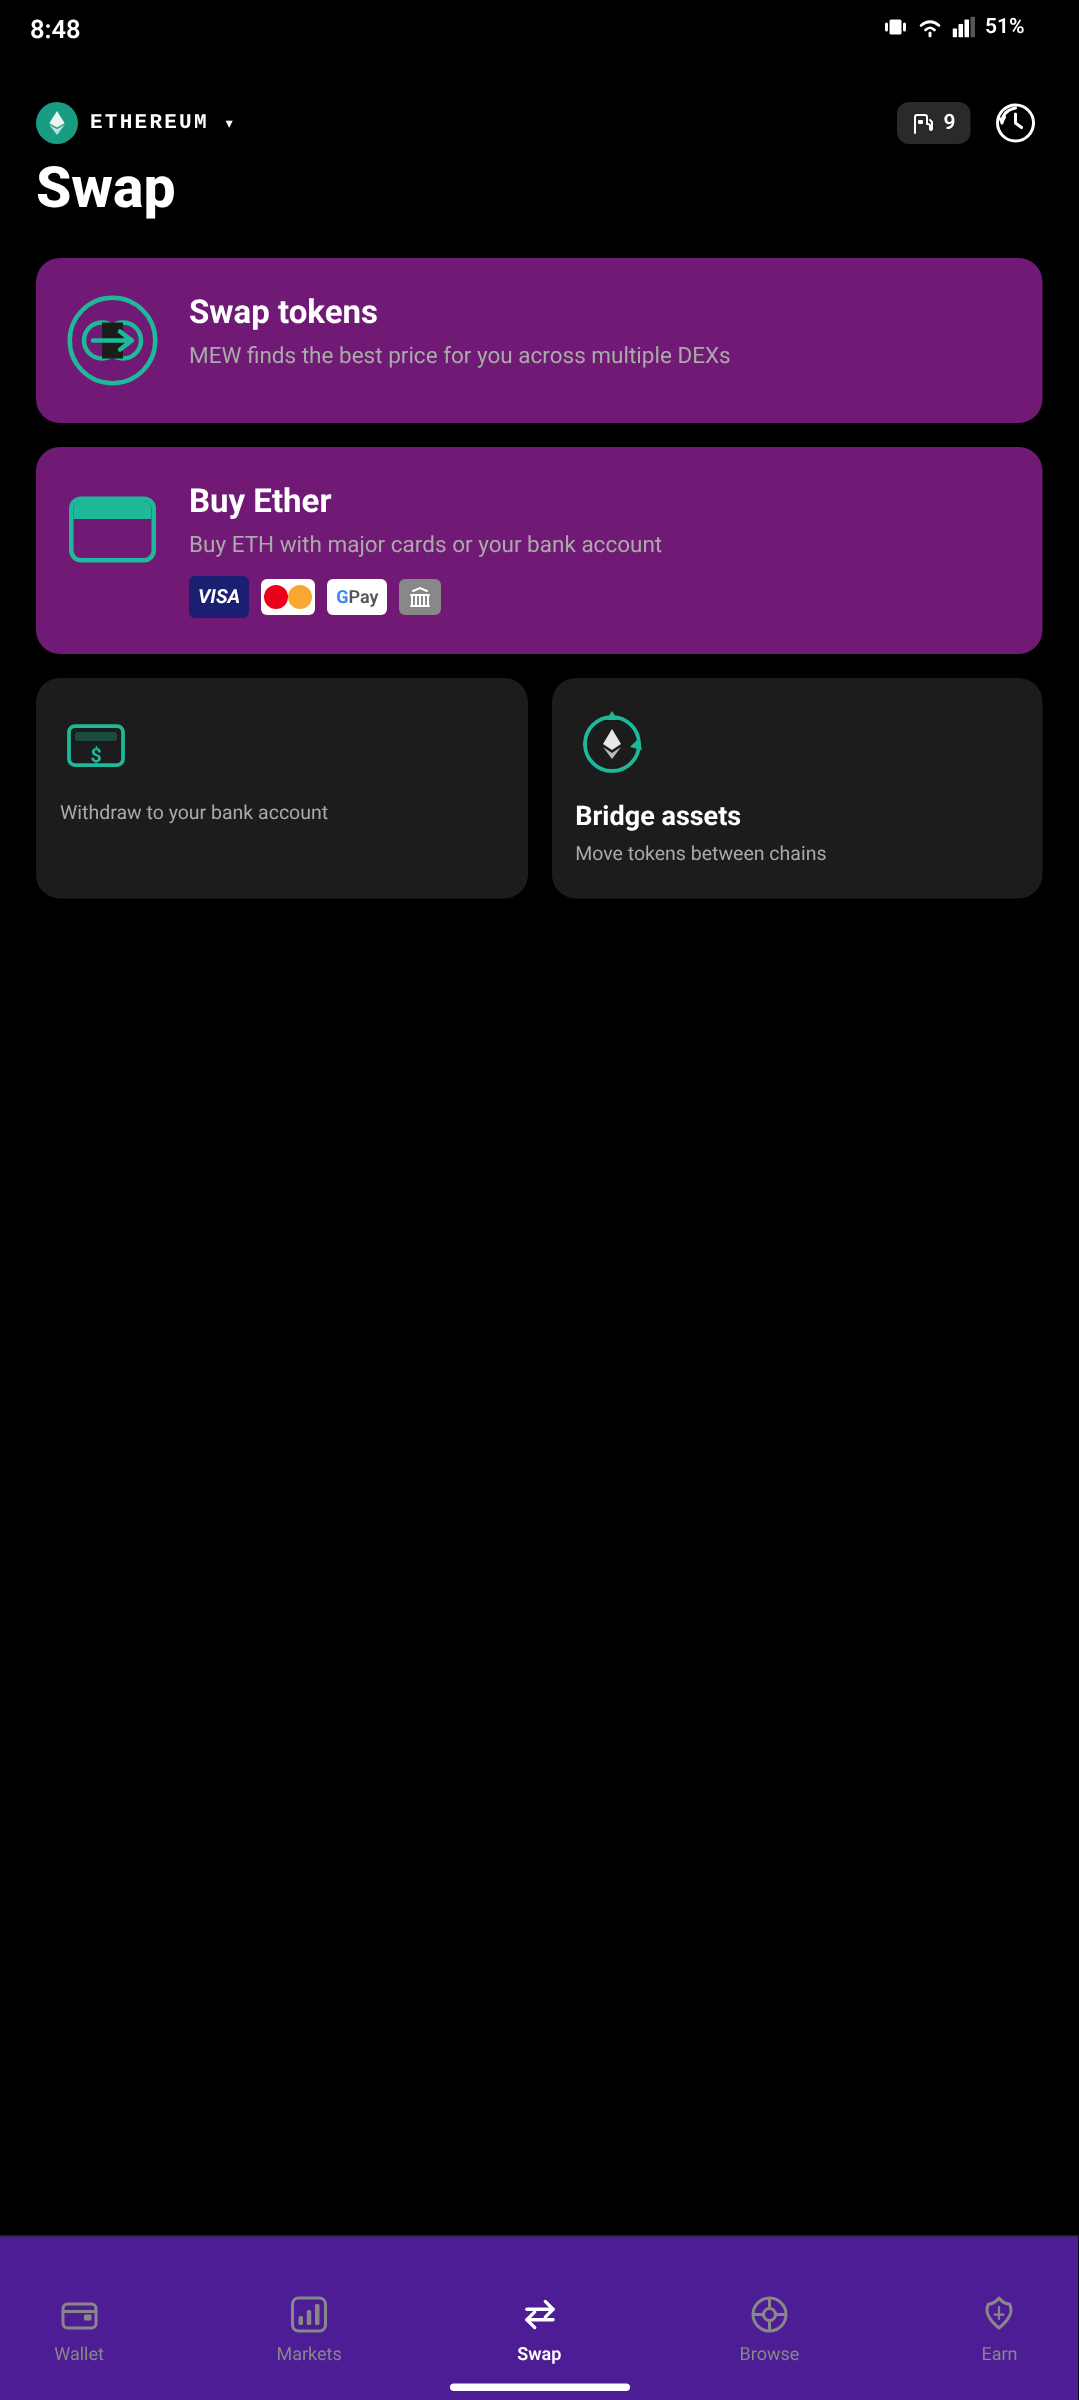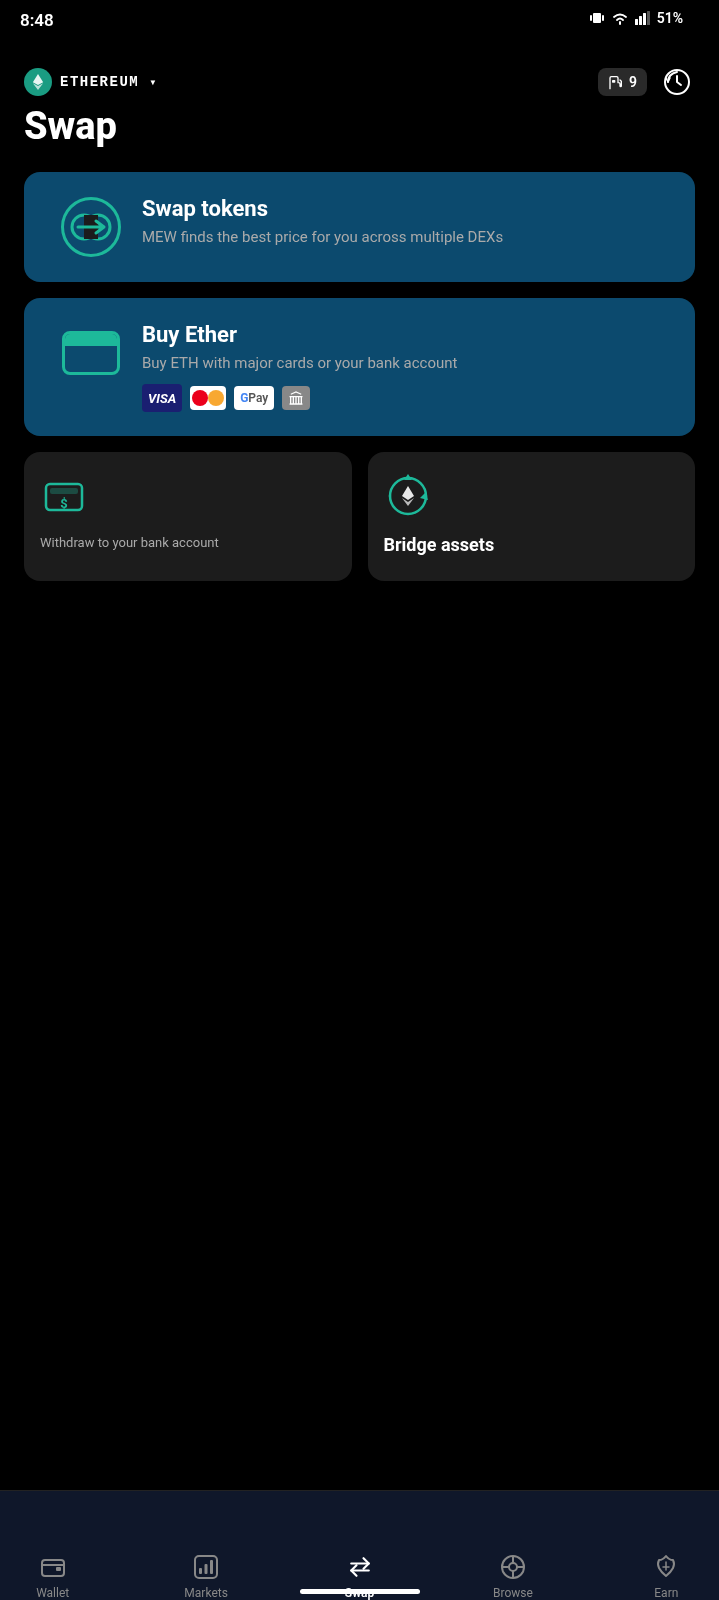--- a/index.html
+++ b/index.html
@@ -111,23 +111,23 @@
     
     .main-content {
       padding: 16px 24px;
       display: flex;
       flex-direction: column;
       gap: 16px;
     }
 
     
     .card {
-      background: #0c4a6e;
+      background: #701a75;
       border-radius: 16px;
-      padding: 24px 36px;
+      padding: 24px 20px;
       display: flex;
       align-items: flex-start;
       gap: 20px;
       cursor: pointer;
     }
     .card-icon-wrap {
       flex-shrink: 0;
       width: 62px;
       height: 62px;
       display: flex;
@@ -201,24 +201,24 @@
       line-height: 1.4;
     }
 
     
     .bottom-nav {
       position: absolute;
       bottom: 0;
       left: 0;
       right: 0;
       height: 110px;
-      background: #0f172a;
+      background: #4c1d95;
       border-top: 1px solid #222;
       display: flex;
-      align-items: flex-end;
+      align-items: center;
       padding-top: 10px;
       gap: 48px;
     }
     .nav-item {
       flex: 1;
       display: flex;
       flex-direction: column;
       align-items: center;
       gap: 5px;
       padding-top: 4px;
@@ -449,20 +449,21 @@
           <path d="M6 24 A18 18 0 0 1 24 6" stroke="#1db99a" stroke-width="2.5" stroke-linecap="round" fill="none"></path>
 
           <path d="M24 2 L20 8 L28 8Z" fill="#1db99a"></path>
           <path d="M44 28 L42 20 L36 26Z" fill="#1db99a"></path>
 
           <path d="M24 14L18 24L24 28L30 24L24 14Z" fill="white" fill-opacity="0.9"></path>
           <path d="M24 30L18 26L24 34L30 26L24 30Z" fill="white" fill-opacity="0.7"></path>
         </svg>
       </div>
       <div class="half-card-title">Bridge assets</div>
+      <div class="half-card-desc">Move tokens between chains</div>
     </div>
 
   </div>
 </div>
 
 <div class="bottom-nav">
 
   <div class="nav-item">
     <div class="nav-icon">
       <svg width="26" height="26" viewBox="0 0 26 26" fill="none">

